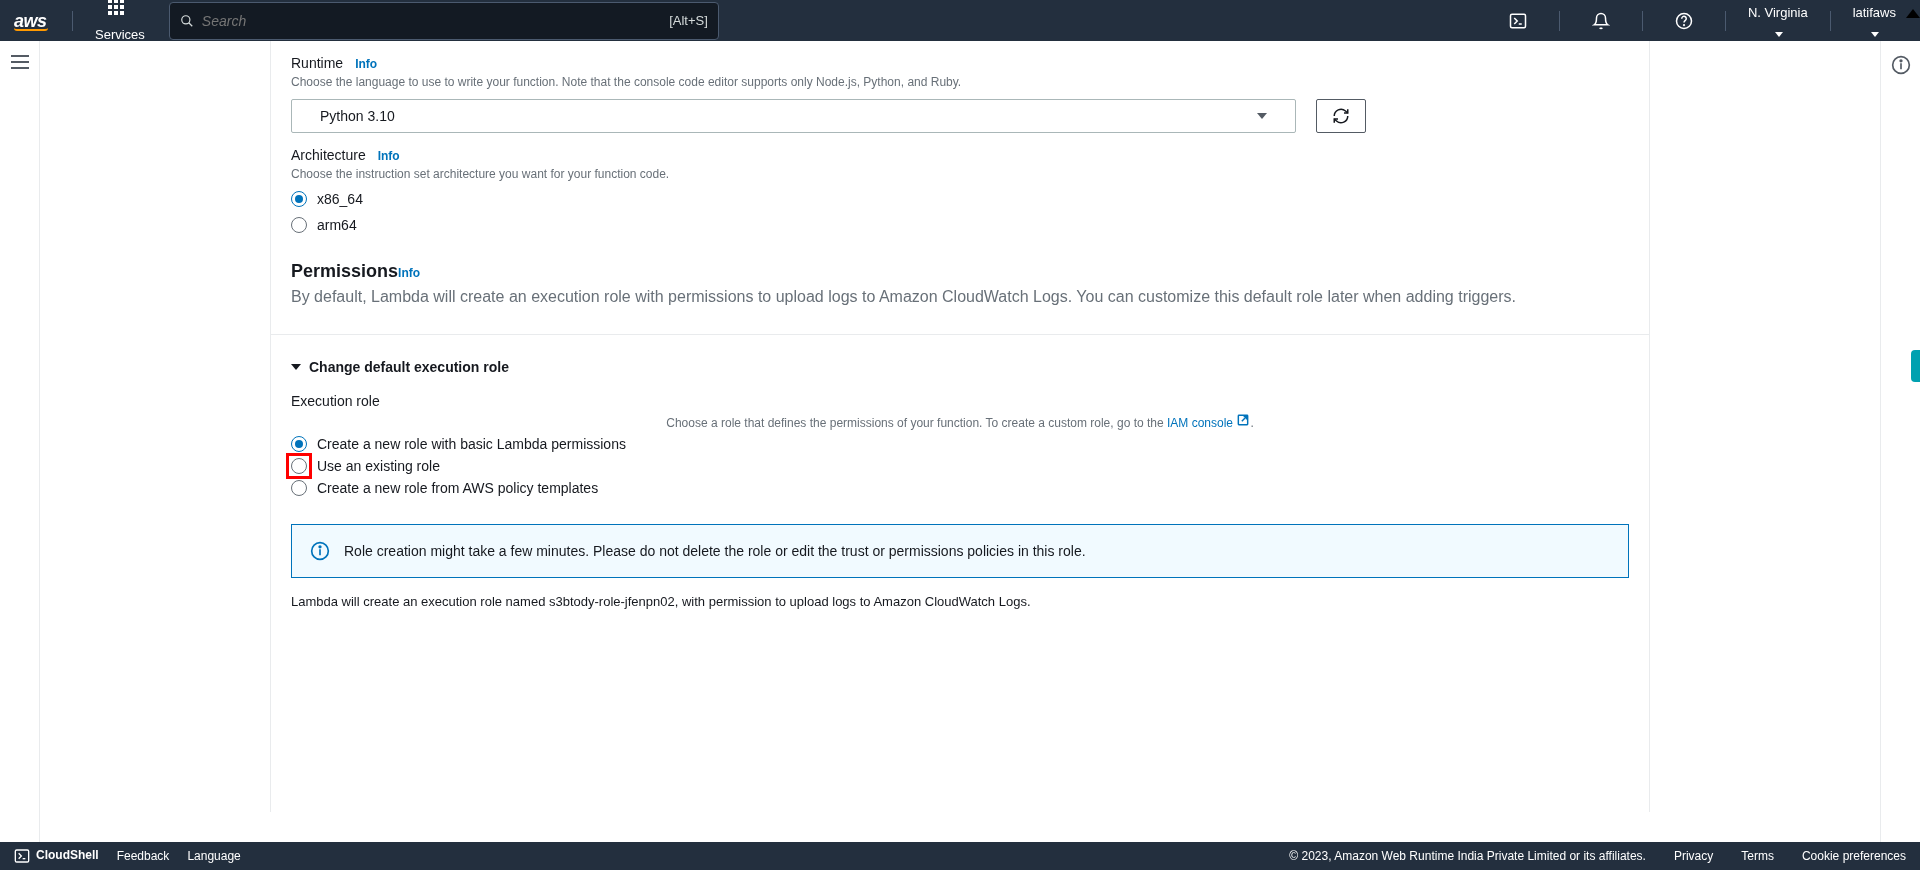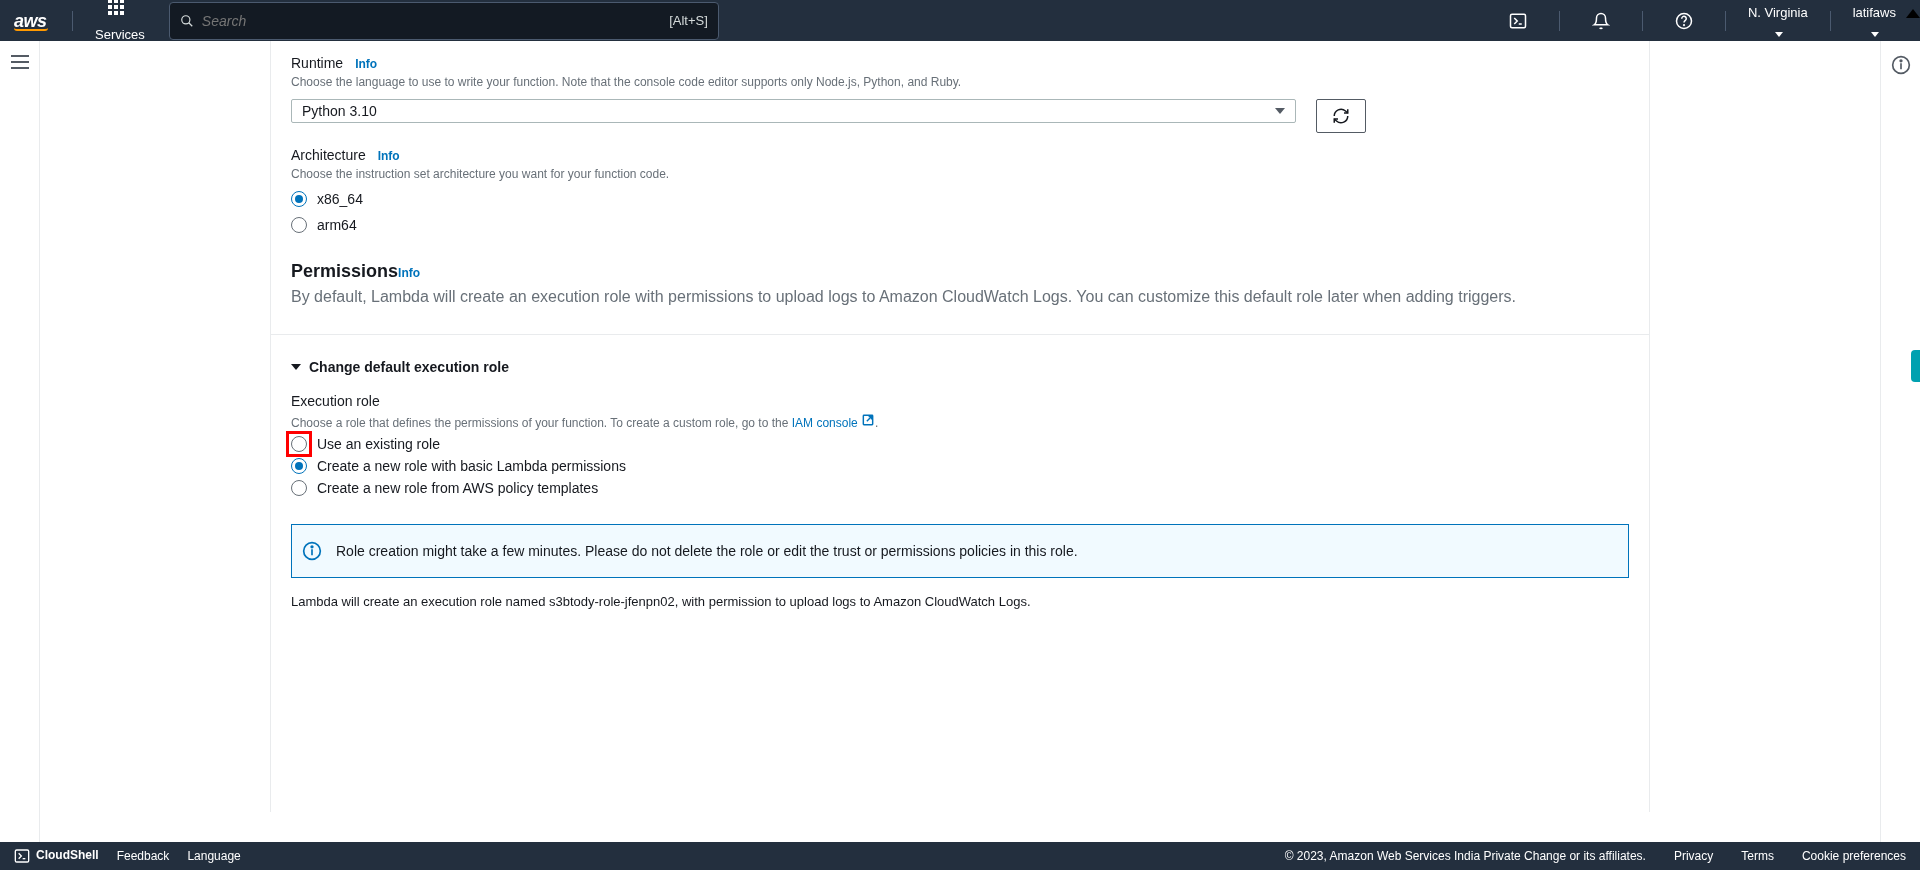--- a/index.html
+++ b/index.html
@@ -31,46 +31,46 @@
 .main { flex:1; overflow-y:auto; background:#ffffff; padding:0 0 30px 0; display:flex; justify-content:center; position:relative; }
 .panel { width:1380px; background:#fff; border:1px solid #e9ebed; border-top:none; border-bottom:none; padding:0 20px 30px 20px; }
 
 
 .field-block { margin-top:14px; }
 .field-label { display:flex; align-items:baseline; gap:12px; }
 .field-label strong { font-size:14px; font-weight:400; color:#16191f; }
 .info-link { color:#0073bb; font-size:12px; font-weight:700; cursor:pointer; }
 .field-desc { font-size:12px; color:#687078; margin-top:4px; }
 .select-row { display:flex; gap:20px; margin-top:10px; }
-.select { flex:0 0 1005px; height:24px; border:1px solid #aab7b8; border-radius:2px; display:flex; align-items:center; justify-content:space-between; padding:0 10px; font-size:14px; cursor:pointer; background:#fff; }
+.select { flex:0 0 1005px; height:34px; border:1px solid #aab7b8; border-radius:2px; display:flex; align-items:center; justify-content:space-between; padding:0 28px; font-size:14px; cursor:pointer; background:#fff; }
 .select .tri { width:0; height:0; border-left:5px solid transparent; border-right:5px solid transparent; border-top:6px solid #545b64; }
 .refresh-btn { width:50px; height:34px; border:1px solid #545b64; border-radius:2px; background:#fff; display:flex; align-items:center; justify-content:center; cursor:pointer; }
 .refresh-btn svg { width:18px; height:18px; }
 
 .radio-row { display:flex; align-items:center; gap:10px; margin-top:10px; cursor:pointer; }
 .radio { width:16px; height:16px; border:1px solid #687078; border-radius:50%; display:flex; align-items:center; justify-content:center; flex-shrink:0; }
 .radio.checked { border:1px solid #0073bb; }
 .radio.checked::after { content:""; width:8px; height:8px; background:#0073bb; border-radius:50%; }
 .radio-row span { font-size:14px; }
 
 .section-heading { font-size:18px; font-weight:700; margin-top:28px; display:flex; align-items:baseline; }
 .section-desc { font-size:16px; color:#687078; margin-top:6px; }
 
 .hr { border:none; border-top:1px solid #e9ebed; margin:28px -20px 0 -20px; }
 
 .expander { display:flex; align-items:center; gap:8px; margin-top:24px; cursor:pointer; }
 .expander .tri-down { width:0; height:0; border-left:5px solid transparent; border-right:5px solid transparent; border-top:6px solid #16191f; }
 .expander .title { font-size:14px; font-weight:700; }
 
 .sub-label { font-size:14px; margin-top:18px; }
-.sub-desc { font-size:12px; color:#687078; margin-top:4px; }
+.sub-desc { font-size:12px; color:#687078; margin-top:4px;text-align:center; }
 .sub-desc a { color:#0073bb; text-decoration:none; }
 .ext-icon { display:inline-block; vertical-align:text-bottom; }
 
-.alert { margin-top:28px; border:1px solid #0073bb; background:#f1faff; padding:16px 10px; display:flex; align-items:center; gap:14px; font-size:14px; }
+.alert { margin-top:28px; border:1px solid #0073bb; background:#f1faff; padding:16px 18px; display:flex; align-items:center; gap:14px; font-size:14px; }
 .alert svg { width:20px; height:20px; flex-shrink:0; }
 
 .note { font-size:13px; margin-top:16px; }
 
 .highlight-box { position:relative; }
 .redbox { position:absolute; border:3px solid #ff0000; width:26px; height:26px; pointer-events:none; }
 
 
 .teal-tab { position:fixed; right:0; top:350px; width:9px; height:32px; background:#00a1b0; border-radius:4px 0 0 4px; }
 .black-arrow { position:fixed; right:0; top:9px; width:0; height:0; border-left:7px solid transparent; border-right:7px solid transparent; border-bottom:9px solid #000; }
@@ -218,28 +218,28 @@
           <span class="ext-icon">
             <svg width="14" height="14" viewBox="0 0 24 24" fill="none" stroke="#0073bb" stroke-width="2.5">
                 <rect x="4" y="4" width="16" height="16" rx="1"></rect>
                 <polyline points="10,14 18,6"></polyline>
                 <polyline points="13,6 18,6 18,11"></polyline>
               </svg>
           </span></a><span>.</span>
       </div>
 
       <div class="highlight-box">
+        <div class="radio-row" style="margin-top:6px;">
+          <div class="radio checked"></div>
+          <span>Create a new role with basic Lambda permissions</span>
+        </div>
         <div class="radio-row" style="margin-top:6px;position:relative;">
           <div class="redbox" style="left:-5px;top:-5px;"></div>
           <div class="radio"></div>
           <span>Use an existing role</span>
-        </div>
-        <div class="radio-row" style="margin-top:6px;">
-          <div class="radio checked"></div>
-          <span>Create a new role with basic Lambda permissions</span>
         </div>
         <div class="radio-row" style="margin-top:6px;">
           <div class="radio"></div>
           <span>Create a new role from AWS policy templates</span>
         </div>
       </div>
 
       <div class="alert">
         <svg viewBox="0 0 24 24" fill="none" stroke="#0073bb" stroke-width="2">
             <circle cx="12" cy="12" r="10"></circle>
@@ -276,18 +276,18 @@
           <polyline points="7,8 11,12 7,16"></polyline>
           <line x1="13" y1="16" x2="17" y2="16"></line>
         </svg>
       <span>CloudShell</span>
     </div>
     <a>Feedback</a>
     <a>Language</a>
   </div>
   <div class="spacer"></div>
   <div class="right">
-    <span>© 2023, Amazon Web Services India Private Change or its affiliates.</span>
+    <span>© 2023, Amazon Web Runtime India Private Limited or its affiliates.</span>
     <a>Privacy</a>
     <a>Terms</a>
     <a>Cookie preferences</a>
   </div>
 </div>
 
 </body></html>

